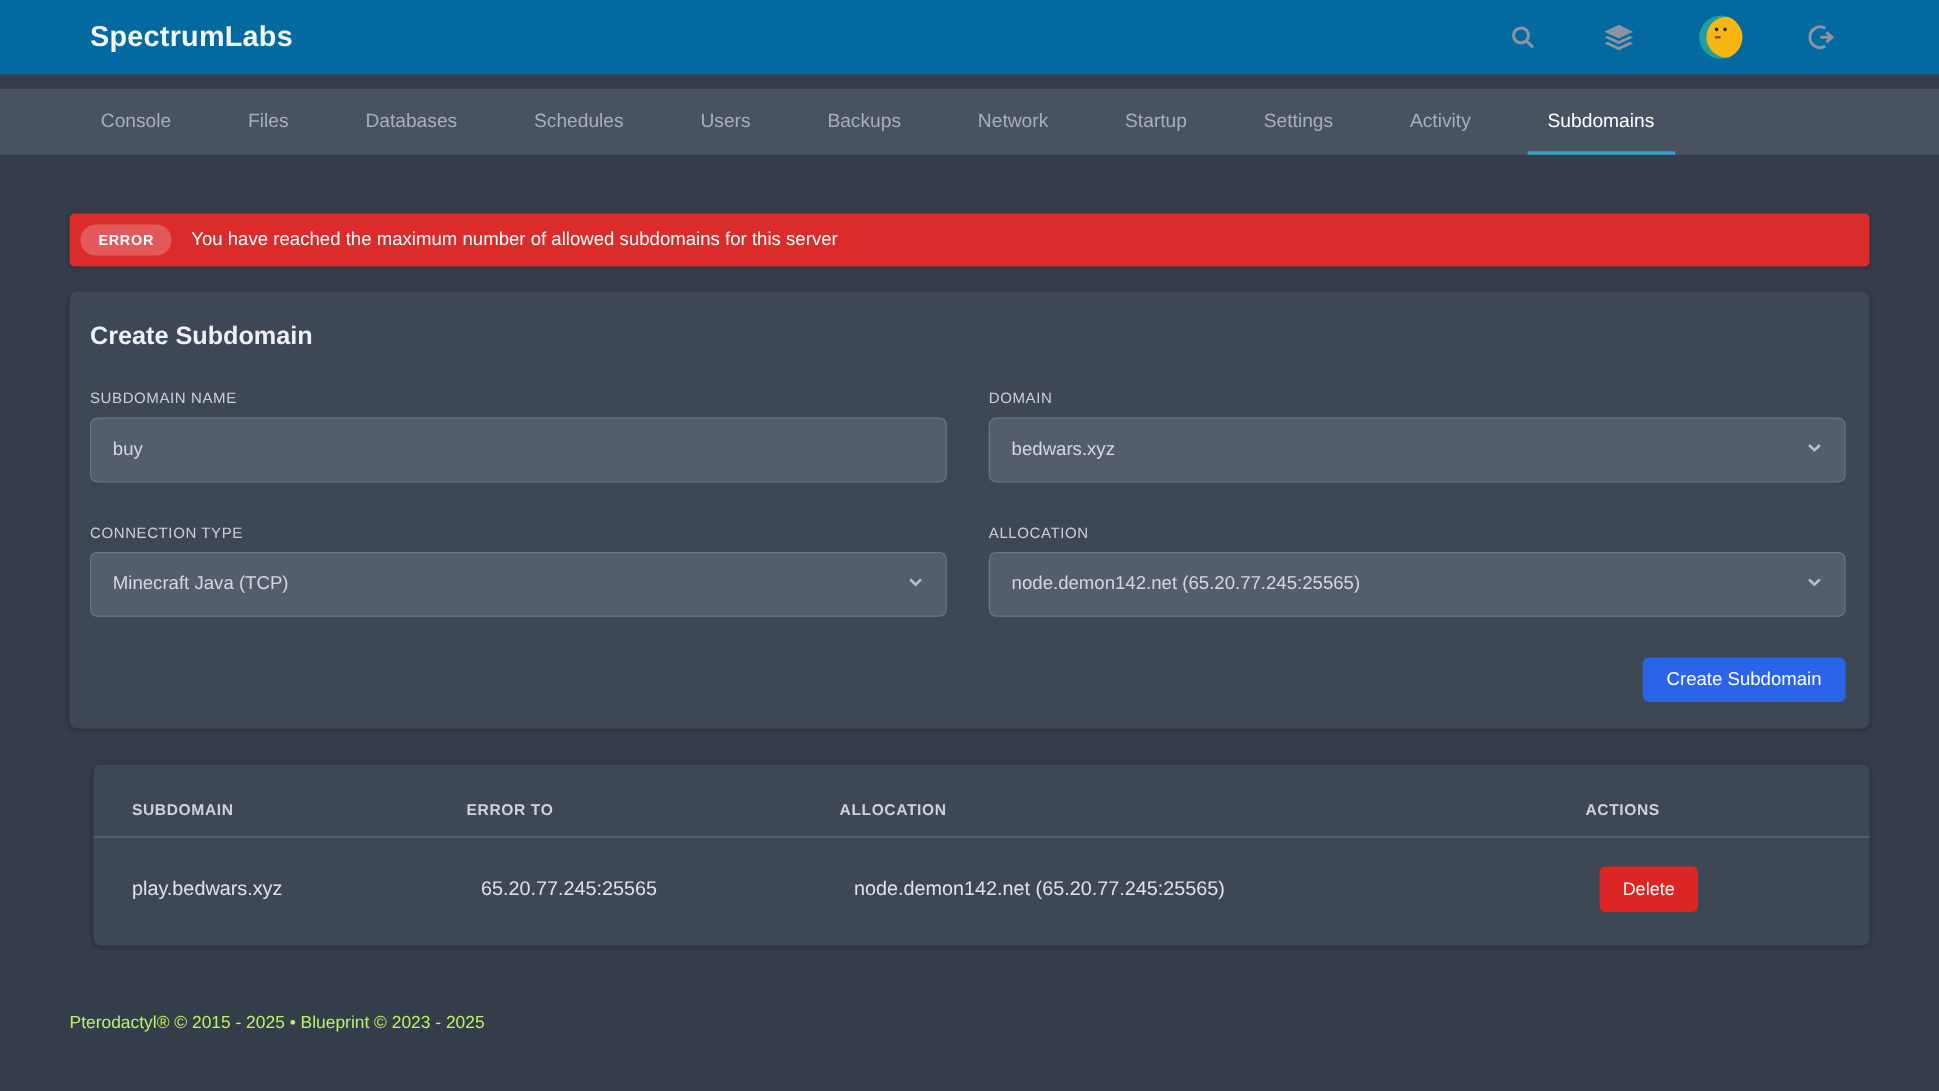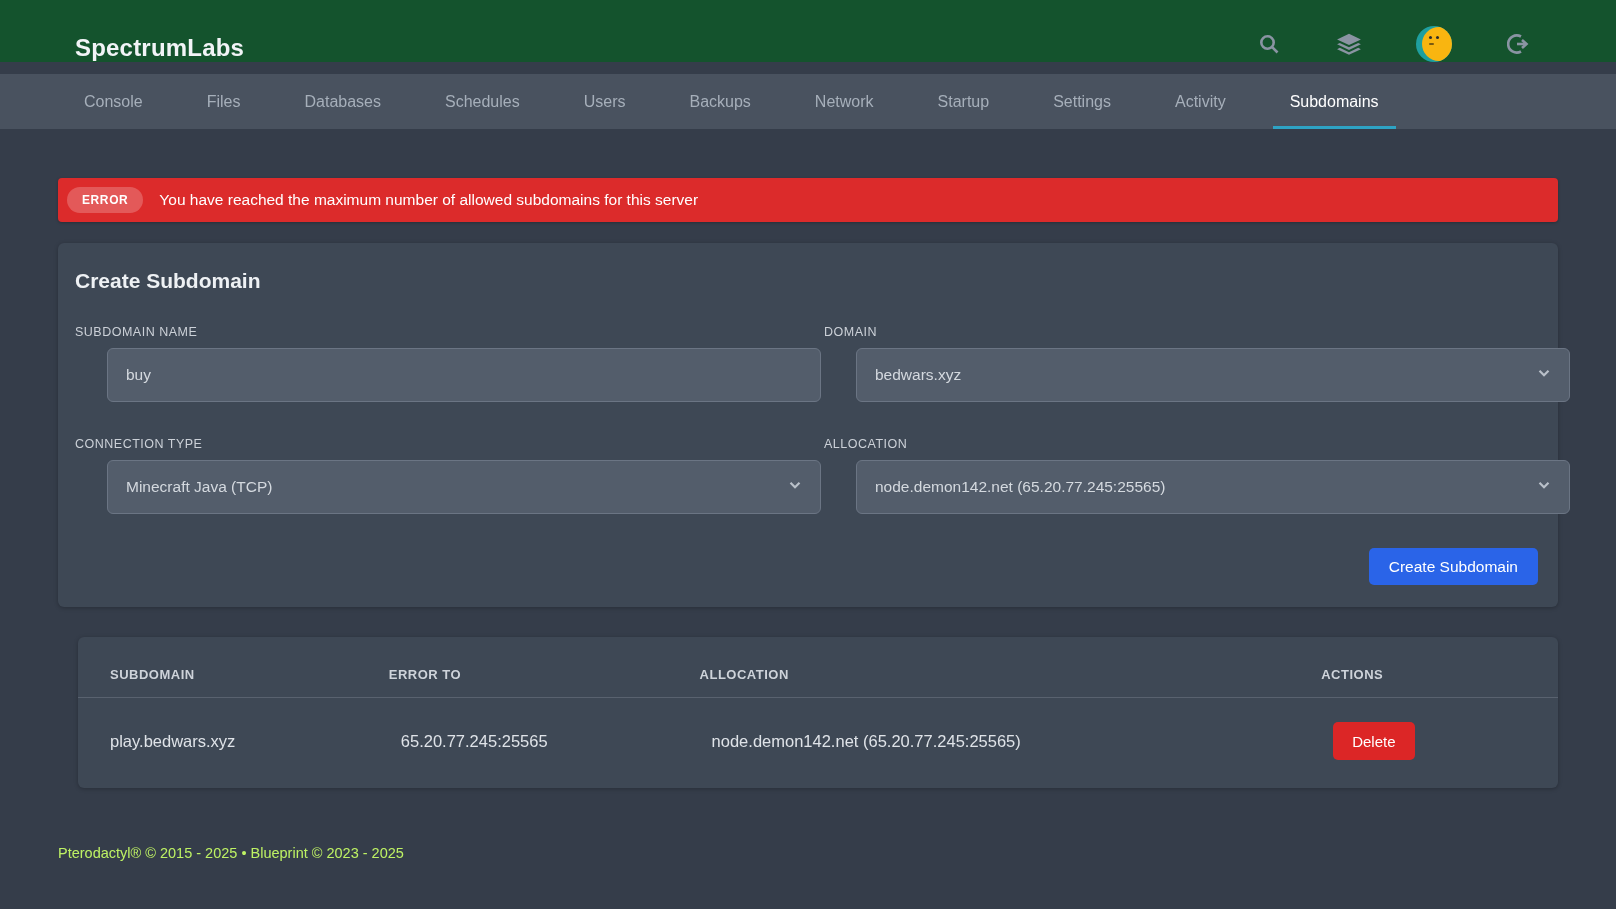--- a/index.html
+++ b/index.html
@@ -6,23 +6,23 @@
   html, body { width: 1616px; height: 909px; }
   body {
     font-family: "Liberation Sans", "DejaVu Sans", sans-serif;
     background: #353d4a;
     overflow: hidden;
   }
 
   
   .topbar {
     height: 62px;
-    background: #14532d;
-    display: flex;
-    align-items: flex-end;
+    background: #0369a1;
+    display: flex;
+    align-items: center;
     padding: 0 84px 0 75px;
   }
   .brand {
     color: #f2f4f7;
     font-size: 24px;
     font-weight: bold;
     letter-spacing: 0.2px;
   }
   .topbar-icons {
     margin-left: auto;
@@ -150,21 +150,20 @@
     width: 100%;
     height: 54px;
     background: #535d6b;
     border: 1px solid #6b7584;
     border-radius: 6px;
     color: #d4d9df;
     font-size: 15.5px;
     font-family: "Liberation Sans", "DejaVu Sans", sans-serif;
     padding: 0 18px;
     outline: none;
-    margin-left: 32px;
   }
   .select {
     display: flex;
     align-items: center;
     justify-content: space-between;
     cursor: pointer;
   }
   .select .chev { flex: 0 0 auto; margin-left: 12px; }
   .chev svg { stroke: #b9c0c9; fill: none; }
 

